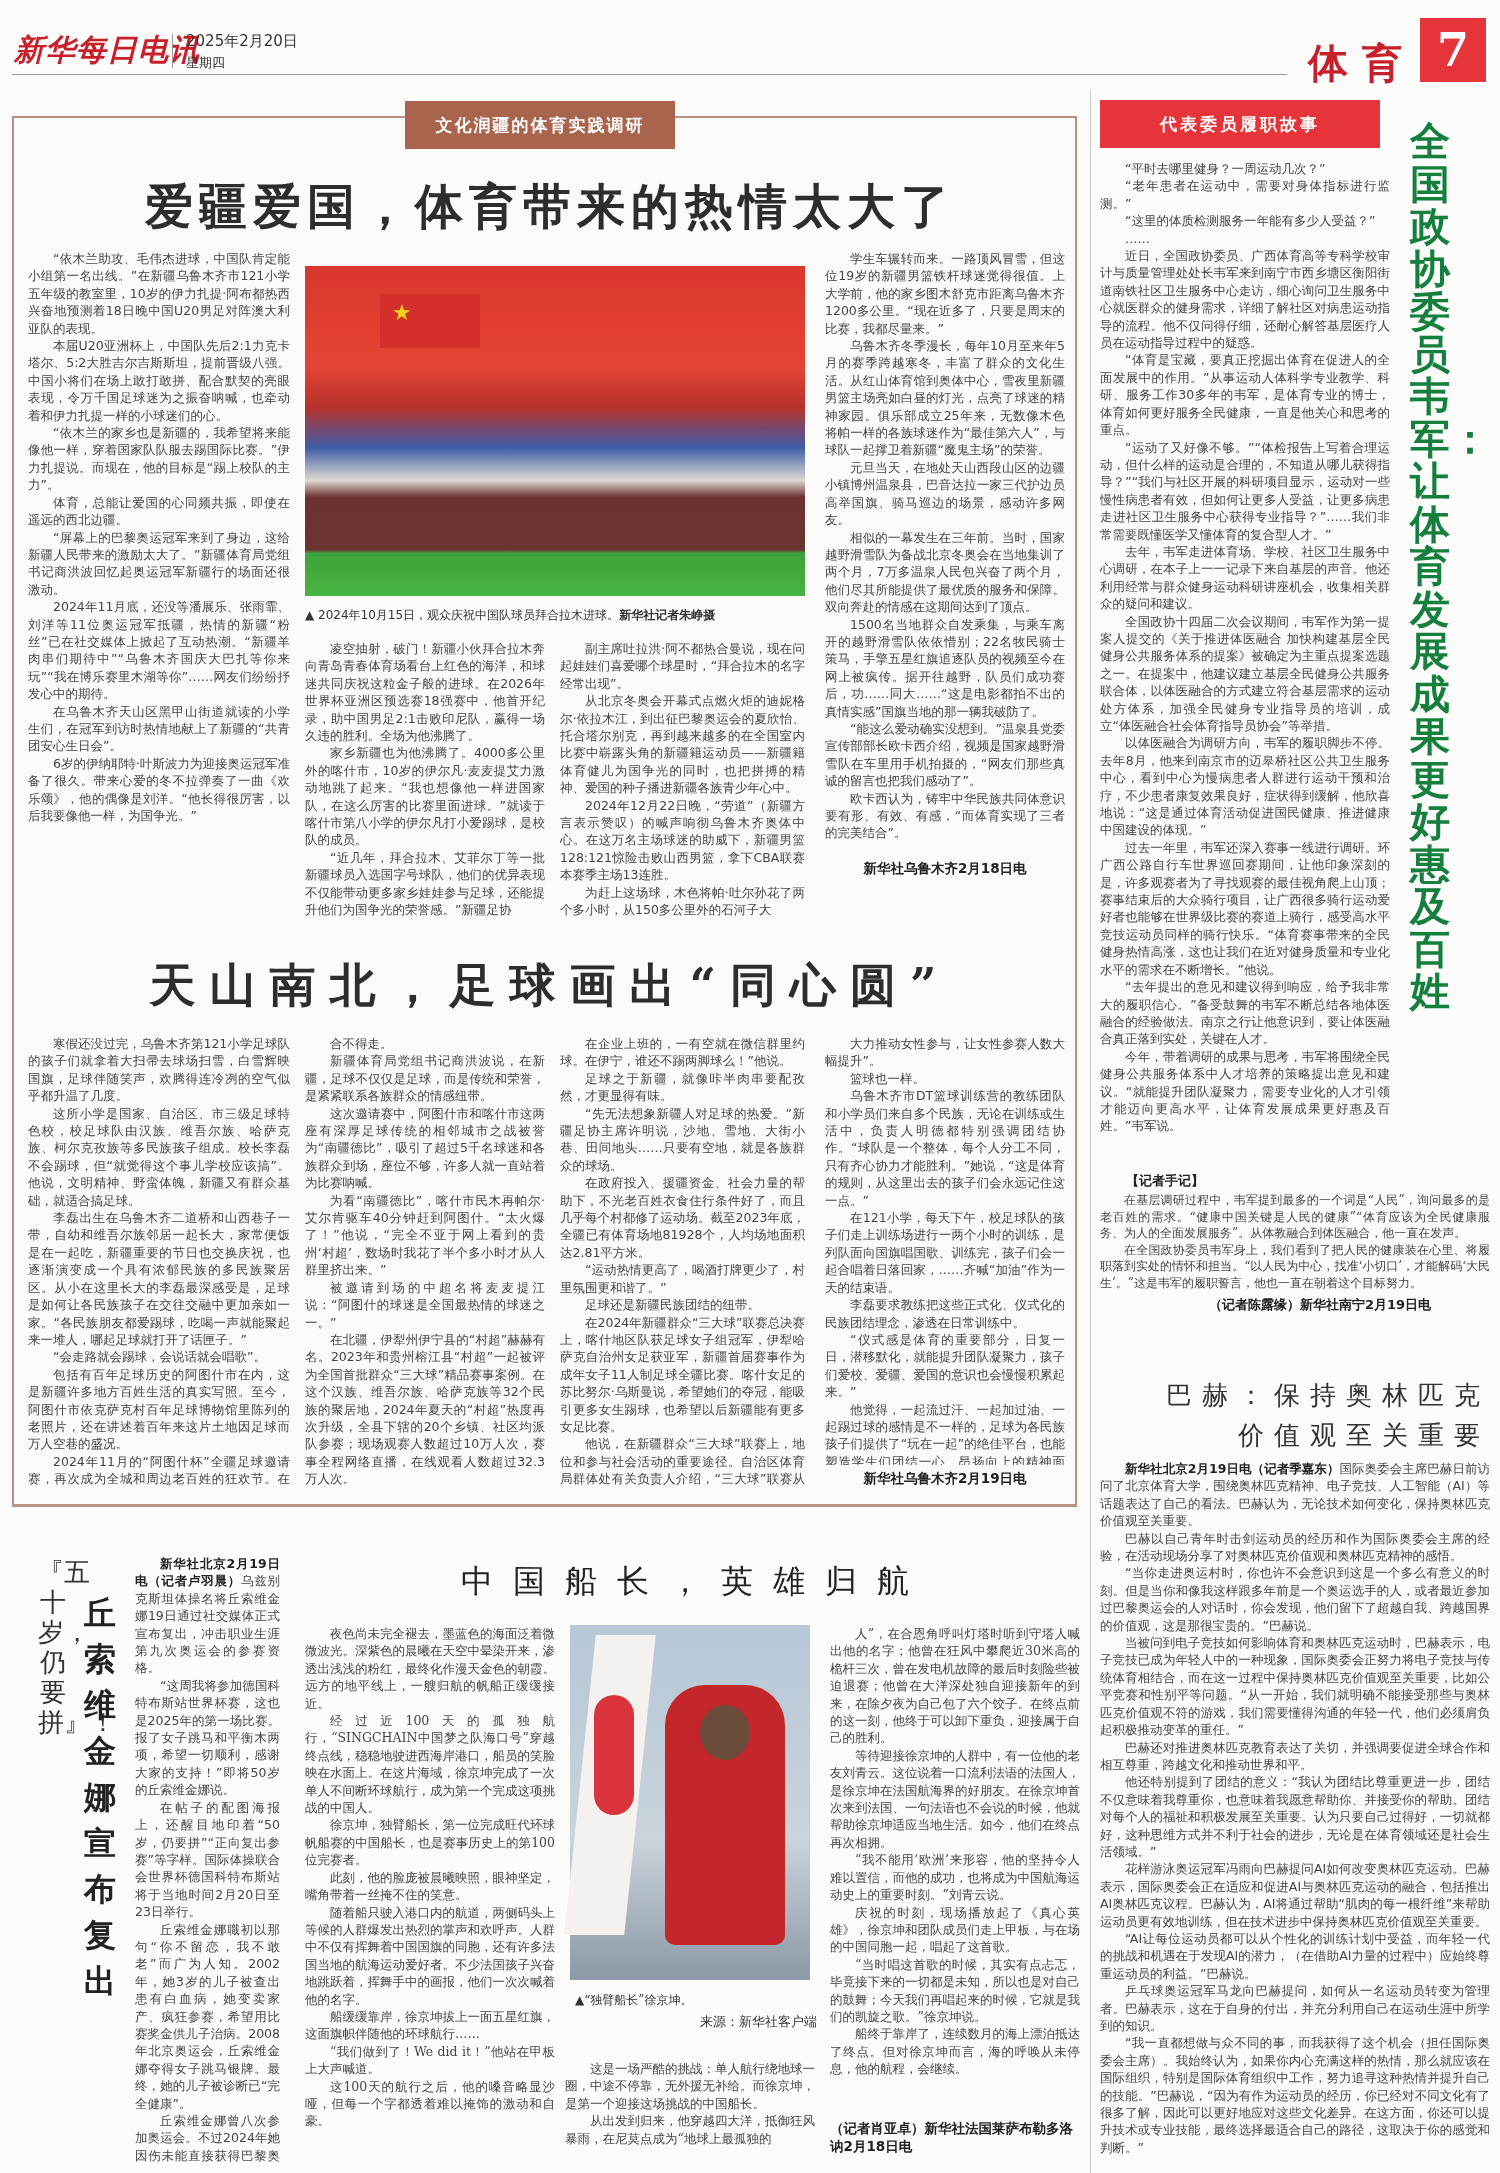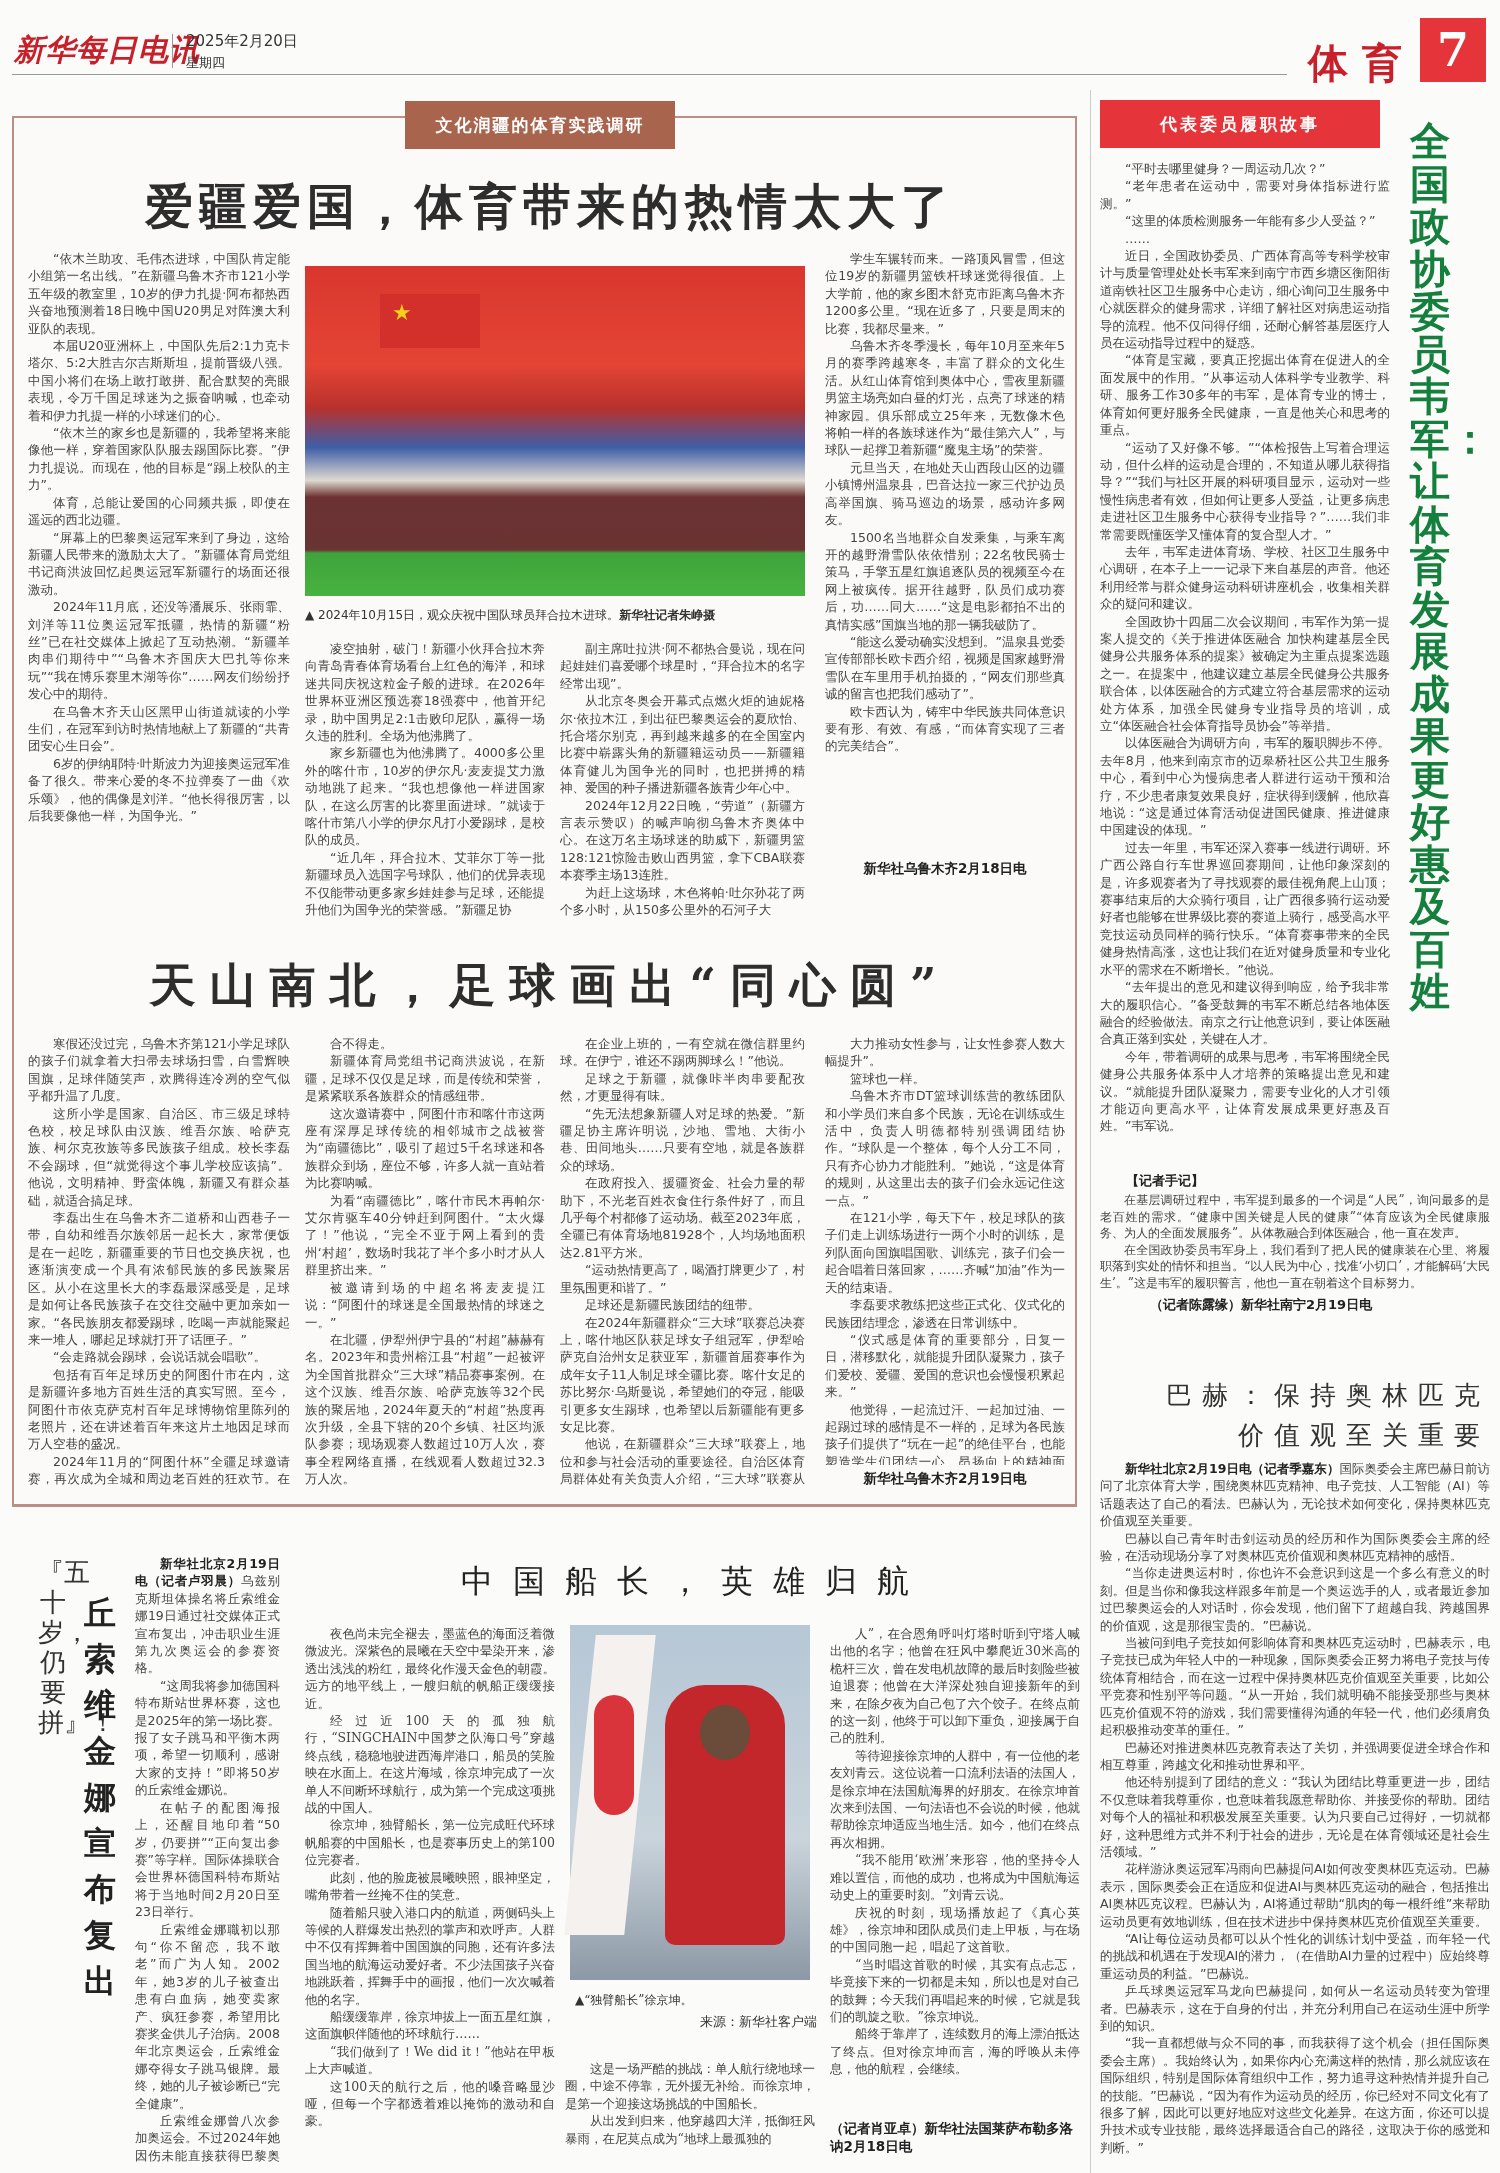--- a/index.html
+++ b/index.html
@@ -85,20 +85,21 @@
 <div class="abs col" style="left:560px;top:640px;width:245px;height:290px">
     <p>副主席吐拉洪·阿不都热合曼说，现在问起娃娃们喜爱哪个球星时，“拜合拉木的名字经常出现”。</p>
     <p>从北京冬奥会开幕式点燃火炬的迪妮格尔·依拉木江，到出征巴黎奥运会的夏欣怡、托合塔尔别克，再到越来越多的在全国室内比赛中崭露头角的新疆籍运动员——新疆籍体育健儿为国争光的同时，也把拼搏的精神、爱国的种子播进新疆各族青少年心中。</p>
     <p>2024年12月22日晚，“劳道”（新疆方言表示赞叹）的喊声响彻乌鲁木齐奥体中心。在这万名主场球迷的助威下，新疆男篮128:121惊险击败山西男篮，拿下CBA联赛本赛季主场13连胜。</p>
     <p>为赶上这场球，木色将帕·吐尔孙花了两个多小时，从150多公里外的石河子大</p>
   </div>
 <div class="abs col" style="left:825px;top:250px;width:240px;height:605px">
     <p>学生车辗转而来。一路顶风冒雪，但这位19岁的新疆男篮铁杆球迷觉得很值。上大学前，他的家乡图木舒克市距离乌鲁木齐1200多公里。“现在近多了，只要是周末的比赛，我都尽量来。”</p>
     <p>乌鲁木齐冬季漫长，每年10月至来年5月的赛季跨越寒冬，丰富了群众的文化生活。从红山体育馆到奥体中心，雪夜里新疆男篮主场亮如白昼的灯光，点亮了球迷的精神家园。俱乐部成立25年来，无数像木色将帕一样的各族球迷作为“最佳第六人”，与球队一起撑卫着新疆“魔鬼主场”的荣誉。</p>
     <p>元旦当天，在地处天山西段山区的边疆小镇博州温泉县，巴音达拉一家三代护边员高举国旗、骑马巡边的场景，感动许多网友。</p>
+    <p>相似的一幕发生在三年前。当时，国家越野滑雪队为备战北京冬奥会在当地集训了两个月，7万多温泉人民包兴奋了两个月，他们尽其所能提供了最优质的服务和保障。双向奔赴的情感在这期间达到了顶点。</p>
     <p>1500名当地群众自发乘集，与乘车离开的越野滑雪队依依惜别；22名牧民骑士策马，手擎五星红旗追逐队员的视频至今在网上被疯传。据开往越野，队员们成功赛后，功……同大……“这是电影都拍不出的真情实感”国旗当地的那一辆我破防了。</p>
     <p>“能这么爱动确实没想到。”温泉县党委宣传部部长欧卡西介绍，视频是国家越野滑雪队在车里用手机拍摄的，“网友们那些真诚的留言也把我们感动了”。</p>
     <p>欧卡西认为，铸牢中华民族共同体意识要有形、有效、有感，“而体育实现了三者的完美结合”。</p>
   </div>
 <div class="abs signoff" style="left:825px;top:860px;width:240px">新华社乌鲁木齐2月18日电</div>
 
 <div class="abs headline2">天山南北，足球画出“同心圆”</div>
 <div class="abs col" style="left:28px;top:1035px;width:262px;height:455px">
     <p>寒假还没过完，乌鲁木齐第121小学足球队的孩子们就拿着大扫帚去球场扫雪，白雪辉映国旗，足球伴随笑声，欢腾得连冷冽的空气似乎都升温了几度。</p>
     <p>这所小学是国家、自治区、市三级足球特色校，校足球队由汉族、维吾尔族、哈萨克族、柯尔克孜族等多民族孩子组成。校长李磊不会踢球，但“就觉得这个事儿学校应该搞”。他说，文明精神、野蛮体魄，新疆又有群众基础，就适合搞足球。</p>
@@ -153,21 +154,21 @@
     <p>以体医融合为调研方向，韦军的履职脚步不停。去年8月，他来到南京市的迈皋桥社区公共卫生服务中心，看到中心为慢病患者人群进行运动干预和治疗，不少患者康复效果良好，症状得到缓解，他欣喜地说：“这是通过体育活动促进国民健康、推进健康中国建设的体现。”</p>
     <p>过去一年里，韦军还深入赛事一线进行调研。环广西公路自行车世界巡回赛期间，让他印象深刻的是，许多观赛者为了寻找观赛的最佳视角爬上山顶；赛事结束后的大众骑行项目，让广西很多骑行运动爱好者也能够在世界级比赛的赛道上骑行，感受高水平竞技运动员同样的骑行快乐。“体育赛事带来的全民健身热情高涨，这也让我们在近对健身质量和专业化水平的需求在不断增长。”他说。</p>
     <p>“去年提出的意见和建议得到响应，给予我非常大的履职信心。”备受鼓舞的韦军不断总结各地体医融合的经验做法。南京之行让他意识到，要让体医融合真正落到实处，关键在人才。</p>
     <p>今年，带着调研的成果与思考，韦军将围绕全民健身公共服务体系中人才培养的策略提出意见和建议。“就能提升团队凝聚力，需要专业化的人才引领才能迈向更高水平，让体育发展成果更好惠及百姓。”韦军说。</p>
   </div>
 <div class="abs" style="left:1100px;top:1172px;width:390px;font-family:'DejaVu Sans',sans-serif;font-size:13px;font-weight:bold;color:#222;padding-left:26px">【记者手记】</div>
 <div class="abs col" style="left:1100px;top:1192px;width:390px;height:100px;font-family:'DejaVu Serif',serif;font-size:12px;line-height:16.6px">
     <p>在基层调研过程中，韦军提到最多的一个词是“人民”，询问最多的是老百姓的需求。“健康中国关键是人民的健康”“体育应该为全民健康服务、为人的全面发展服务”。从体教融合到体医融合，他一直在发声。</p>
     <p>在全国政协委员韦军身上，我们看到了把人民的健康装在心里、将履职落到实处的情怀和担当。“以人民为中心，找准‘小切口’，才能解码‘大民生’。”这是韦军的履职誓言，他也一直在朝着这个目标努力。</p>
   </div>
-<div class="abs signoff" style="left:1150px;top:1296px;width:340px;font-size:13px;text-align:left">（记者陈露缘）新华社南宁2月19日电</div>
+<div class="abs signoff" style="left:1150px;top:1296px;width:340px;font-size:13px;text-align:center">（记者陈露缘）新华社南宁2月19日电</div>
 
 <div class="abs side-title">
   <div>巴赫：保持奥林匹克</div>
   <div>价值观至关重要</div>
 </div>
 <div class="abs col" style="left:1100px;top:1460px;width:390px;height:700px">
   <p><span class="dateline">新华社北京2月19日电（记者季嘉东）</span><span>国际奥委会主席巴赫日前访问了北京体育大学，围绕奥林匹克精神、电子竞技、人工智能（AI）等话题表达了自己的看法。巴赫认为，无论技术如何变化，保持奥林匹克价值观至关重要。</span></p>
   <div>
       <p>巴赫以自己青年时击剑运动员的经历和作为国际奥委会主席的经验，在活动现场分享了对奥林匹克价值观和奥林匹克精神的感悟。</p>
       <p>“当你走进奥运村时，你也许不会意识到这是一个多么有意义的时刻。但是当你和像我这样跟多年前是一个奥运选手的人，或者最近参加过巴黎奥运会的人对话时，你会发现，他们留下了超越自我、跨越国界的价值观，这是那很宝贵的。”巴赫说。</p>

